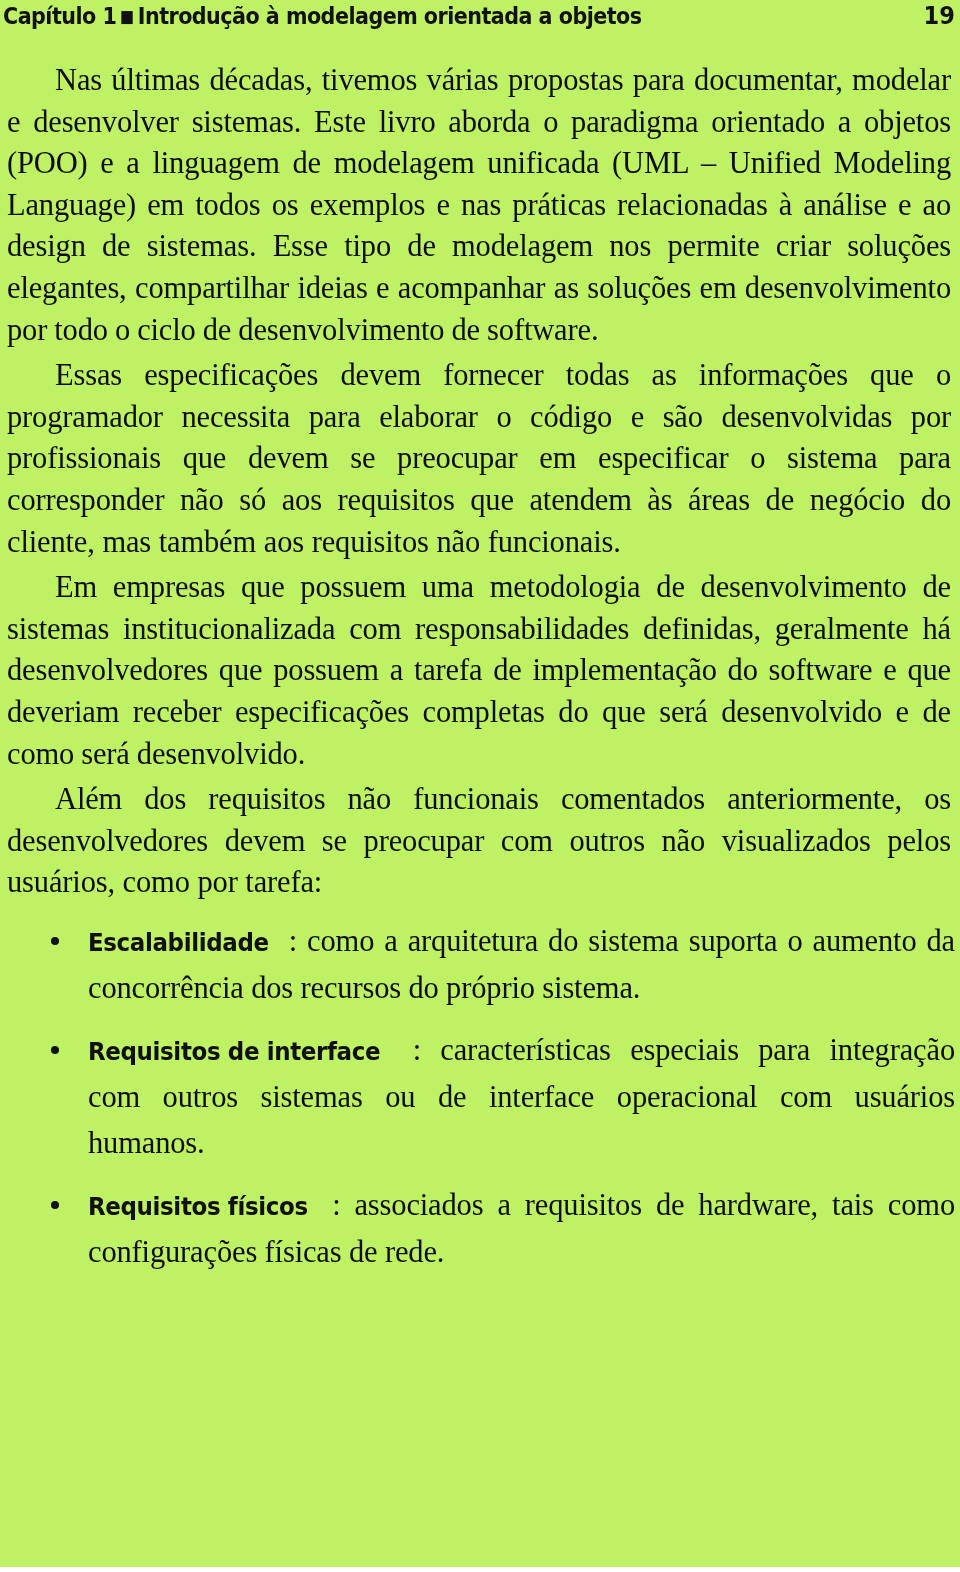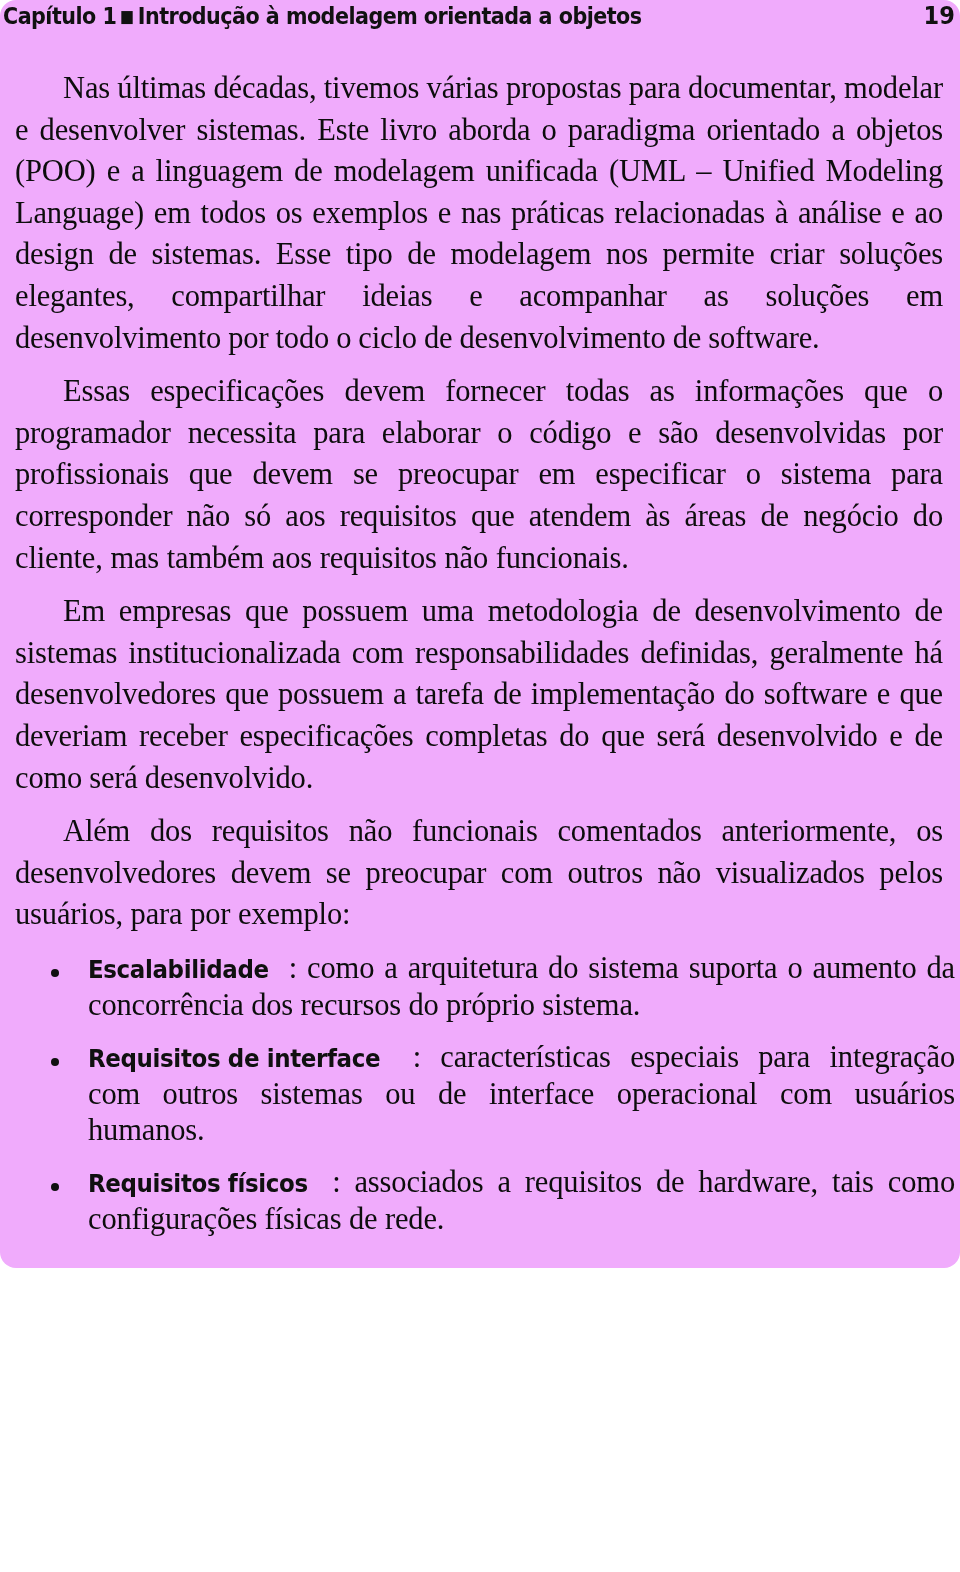--- a/index.html
+++ b/index.html
@@ -3,26 +3,25 @@
 <meta charset="utf-8">
 <style>
   html, body {
     margin: 0;
     padding: 0;
     background: #ffffff;
   }
   .page {
     position: relative;
     width: 960px;
-    height: 1268px;
-    background: #f0abfc;
+    height: 1567px;
+    background: #bef264;
     overflow: hidden;
     font-family: "Liberation Serif", "DejaVu Serif", serif;
     color: #0d0d0d;
-    border-radius: 16px;
   }
 
   
   .running-head {
     position: absolute;
     left: 3px;
     right: 5px;
     top: 2px;
     height: 34px;
     display: flex;
@@ -58,21 +57,21 @@
   }
 
   
   .body-column {
     position: absolute;
     left: 3px;
     top: 56px;
     width: 952px;
   }
   p.para {
-    margin: 12px;
+    margin: 4px;
     text-indent: 48px;
     text-align: justify;
     font-size: 30.5px;
     line-height: 41.6px;
     letter-spacing: -0.15px;
     word-spacing: -0.4px;
     hyphens: manual;
   }
   p.para.tight {
     word-spacing: 0.2px;
@@ -83,21 +82,21 @@
     list-style: none;
     margin: 14px 0 0 0;
     padding: 0;
   }
   ul.req-list li {
     position: relative;
     padding-left: 85px;
     margin-bottom: 16px;
     text-align: justify;
     font-size: 30.5px;
-    line-height: 36px;
+    line-height: 46px;
     letter-spacing: -0.15px;
   }
   ul.req-list li:last-child { margin-bottom: 8px; }
   .bullet-dot {
     position: absolute;
     left: 48px;
     top: 19px;
     width: 8px;
     height: 8px;
     border-radius: 50%;
@@ -124,21 +123,21 @@
       <span>Capítulo 1</span><span class="chapter-mark">■</span><span>Introdução à modelagem orientada a objetos</span>
     </div>
     <div class="running-head-page">19</div>
   </div>
 
   <div class="body-column">
 
     <p class="para">Nas últimas décadas, tivemos várias propostas para documentar, modelar e desenvolver sistemas. Este livro aborda o paradigma orientado a objetos (POO) e a linguagem de modelagem unificada (UML – Unified Modeling Language) em todos os exemplos e nas práticas relacionadas à análise e ao design de sistemas. Esse tipo de modelagem nos permite criar soluções elegantes, compartilhar ideias e acompanhar as soluções em desenvolvimento por todo o ciclo de desenvolvimento de software.</p>
     <p class="para tight">Essas especificações devem fornecer todas as informações que o programador necessita para elaborar o código e são desenvolvidas por profissionais que devem se preocupar em especificar o sistema para corresponder não só aos requisitos que atendem às áreas de negócio do cliente, mas também aos requisitos não funcionais.</p>
     <p class="para">Em empresas que possuem uma metodologia de desenvolvimento de sistemas institucionalizada com responsabilidades definidas, geralmente há desenvolvedores que possuem a tarefa de implementação do software e que deveriam receber especificações completas do que será desenvolvido e de como será desenvolvido.</p>
-    <p class="para tight">Além dos requisitos não funcionais comentados anteriormente, os desenvolvedores devem se preocupar com outros não visualizados pelos usuários, para por exemplo:</p>
+    <p class="para tight">Além dos requisitos não funcionais comentados anteriormente, os desenvolvedores devem se preocupar com outros não visualizados pelos usuários, como por tarefa:</p>
 
     <ul class="req-list">
 
       <li>
         <span class="bullet-dot"></span><span class="term">Escalabilidade</span><span>: </span><span>como a arquitetura do sistema suporta o aumento da concorrência dos recursos do próprio sistema.</span>
       </li>
 
 
 
 

